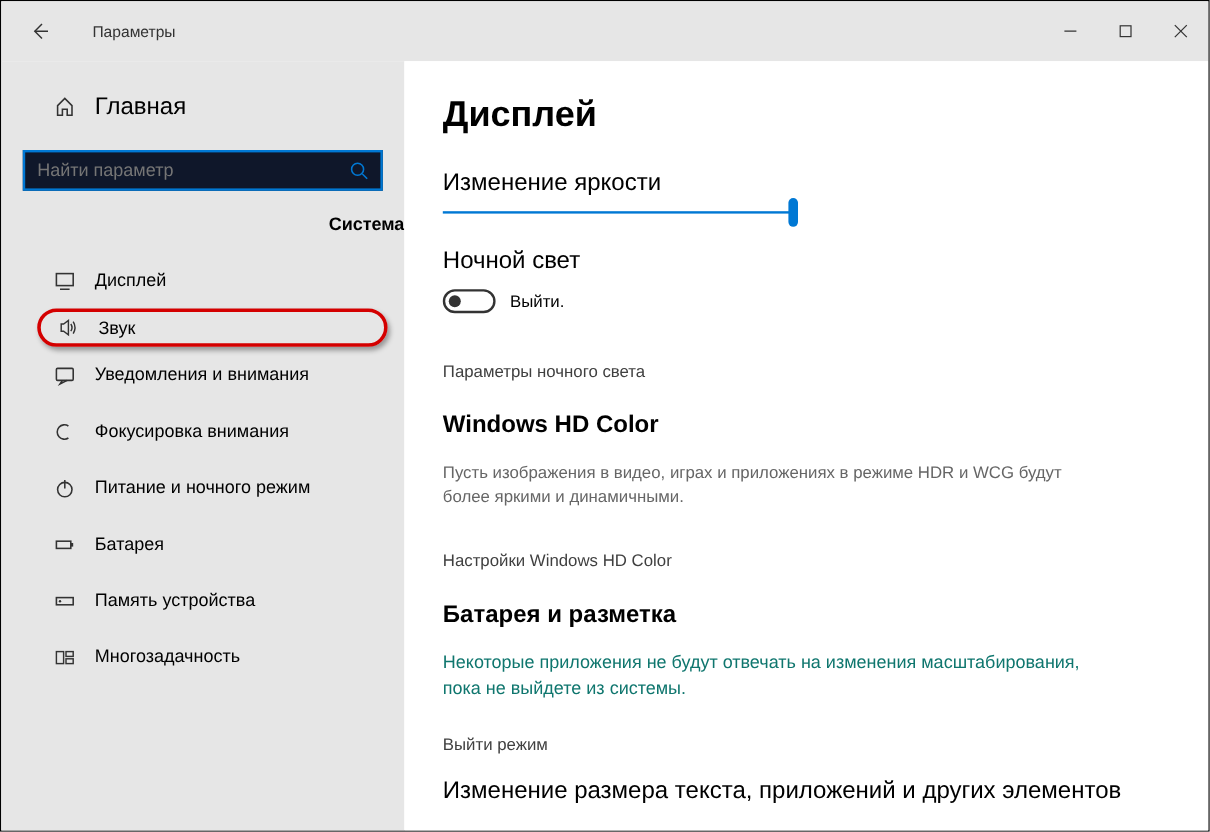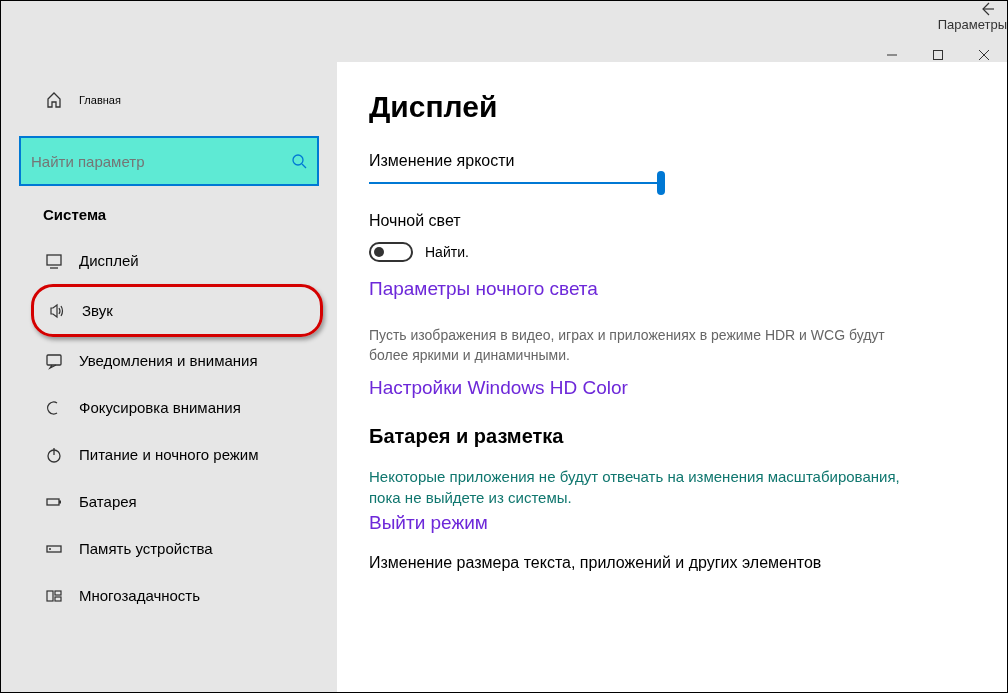--- a/index.html
+++ b/index.html
@@ -7,26 +7,25 @@
     font-family: "Segoe UI", Arial, sans-serif;
     font-size: 14px;
     color: #000;
     background: #fff;
     width: 1008px;
     height: 693px;
     overflow: hidden;
     border: 1px solid #000;
   }
   .titlebar {
-    height: 61px;
+    height: 50px;
     background: #e6e6e6;
     display: flex;
-    align-items: flex-end;
+    align-items: center;
     padding-left: 12px;
-    flex-direction: column;
   }
   .back-btn {
     width: 40px;
     height: 40px;
     display: flex;
     align-items: center;
     justify-content: center;
     color: #333;
   }
   .title-label {
@@ -56,90 +55,91 @@
   .home-row {
     display: flex;
     align-items: center;
     height: 44px;
     padding-left: 42px;
   }
   .home-row .icon {
     width: 22px; display:flex; justify-content:center;
     margin-right: 14px;
   }
-  .home-row .label { font-size: 11px; }
+  .home-row .label { font-size: 20px; }
   .search-wrap { padding: 0 18px; margin-top: 14px; }
   .search-box {
     width: 100%;
-    height: 50px;
+    height: 34px;
     border: 2px solid #0078d4;
-    background: #5eead4;
+    background: #0f172a;
     display: flex;
     align-items: center;
     padding: 0 10px;
   }
   .search-input {
     flex: 1;
     border: none;
     outline: none;
     font-size: 15px;
     color: #666;
     background: transparent;
   }
   .search-icon { color: #0078d4; }
   .category-header {
     padding: 20px 0 14px 42px;
     font-size: 15px;
     font-weight: 600;
+    text-align: right;
   }
   .nav-item {
     display: flex;
     align-items: center;
     height: 47px;
     padding-left: 42px;
     font-size: 15px;
     position: relative;
   }
   .nav-item .icon { width:22px; display:flex; justify-content:center; margin-right:14px; color:#333;}
   .nav-item.highlighted {
     border: 3px solid #d40000;
     border-radius: 22px;
     margin: 0 14px 0 30px;
     padding-left: 12px;
-    height: 53px;
+    height: 32px;
     box-shadow: 2px 3px 4px rgba(0,0,0,0.35);
     align-items: center;
   }
   .content {
     flex: 1;
     background: #fff;
     padding: 28px 0 0 32px;
     overflow-y: auto;
   }
   .page-title { font-size: 30px; font-weight: 600; margin-bottom: 28px; }
   .section-title { font-size: 20px; font-weight: 600; margin-bottom: 18px; }
-  .field-label { font-size: 16px; margin-bottom: 12px; }
+  .field-label { font-size: 20px; margin-bottom: 12px; }
   .slider-wrap { width: 292px; position: relative; margin-bottom: 28px; }
   .slider-track {
     height: 2px; background: #0078d4; position: relative; top: 0;
   }
   .slider-thumb {
     width: 8px; height: 24px; background: #0078d4; border-radius: 4px;
     position: absolute; right: -4px; top: -11px;
   }
   .toggle-wrap { display:flex; align-items:center; margin-bottom: 16px; }
   .toggle {
     width: 44px; height: 20px; border: 2px solid #333; border-radius: 10px;
     position: relative; margin-right: 12px;
   }
   .toggle-knob {
     width: 10px; height: 10px; background: #333; border-radius: 50%;
     position: absolute; left: 3px; top: 3px;
   }
-  .link { color: #6d28d9; font-size: 19px; display:inline-block; margin-bottom: 26px; cursor:pointer;}
+  .link { color: #404040; font-size: 14px; display:inline-block; margin-bottom: 26px; cursor:pointer;margin-top:24px;}
   .desc { font-size: 14px; color: #666; max-width: 540px; line-height: 1.4; margin-bottom: 12px;}
   .warn { font-size: 15px; color: #0f766e; max-width: 540px; line-height: 1.4; margin-bottom: 4px;}
   svg { display:block; }
 </style>
 </head>
 <body>
 
 <div class="titlebar">
   <div class="back-btn">
     <svg width="16" height="16" viewBox="0 0 16 16">
@@ -283,24 +283,25 @@
     <div class="slider-wrap">
       <div class="slider-track"></div>
       <div class="slider-thumb"></div>
     </div>
 
     <div class="field-label">Ночной свет</div>
     <div class="toggle-wrap">
       <div class="toggle">
         <div class="toggle-knob"></div>
       </div>
-      <span>Найти.</span>
+      <span>Выйти.</span>
     </div>
     <span class="link">Параметры ночного света</span>
 
+    <div class="section-title">Windows HD Color</div>
     <div class="desc">Пусть изображения в видео, играх и приложениях в режиме HDR и WCG будут более яркими и динамичными.</div>
     <span class="link">Настройки Windows HD Color</span>
 
     <div class="section-title">Батарея и разметка</div>
     <div class="warn">Некоторые приложения не будут отвечать на изменения масштабирования, пока не выйдете из системы.</div>
     <span class="link" style="margin-bottom:20px;">Выйти режим</span>
     <div class="field-label">Изменение размера текста, приложений и других элементов</div>
   </div>
 </div>
 

